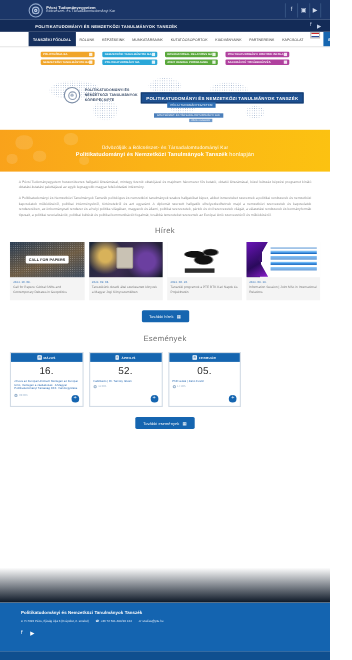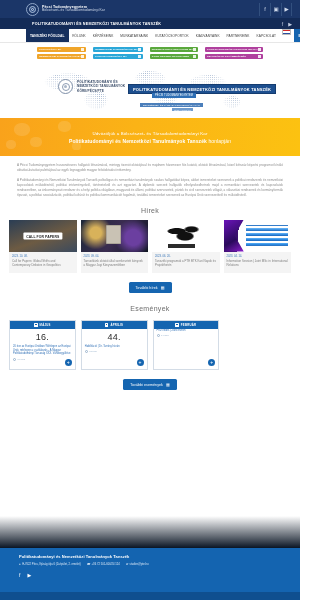--- a/index.html
+++ b/index.html
@@ -519,36 +519,37 @@
         </div>
       </div>
       <div class="ev-plus">+</div>
     </div>
 
     <div class="event-card">
       <div class="ev-head">
         <i class="ev-cal"></i>
         <span>ÁPRILIS</span>
       </div>
-      <div class="ev-day">44.</div>
+      <div class="ev-day">52.</div>
       <div class="ev-body">
         <div class="ev-title">Habilitáció | Dr. Tarrósy István</div>
         <div class="ev-time">
           <i class="ev-clock"></i>
           <span>11:00h</span>
         </div>
       </div>
       <div class="ev-plus">+</div>
     </div>
 
     <div class="event-card">
       <div class="ev-head">
         <i class="ev-cal"></i>
         <span>FEBRUÁR</span>
       </div>
+      <div class="ev-day">05.</div>
       <div class="ev-body">
         <div class="ev-title">PhD védés | Zánó Evelin</div>
         <div class="ev-time">
           <i class="ev-clock"></i>
           <span>14:30h</span>
         </div>
       </div>
       <div class="ev-plus">+</div>
     </div>
 

